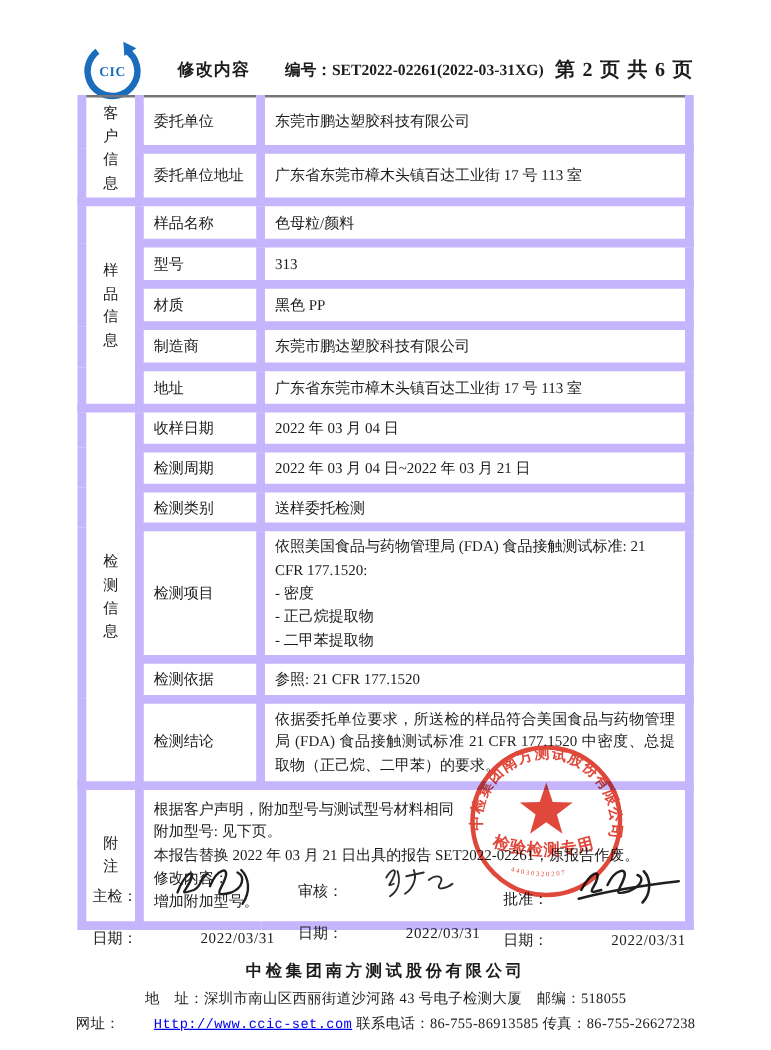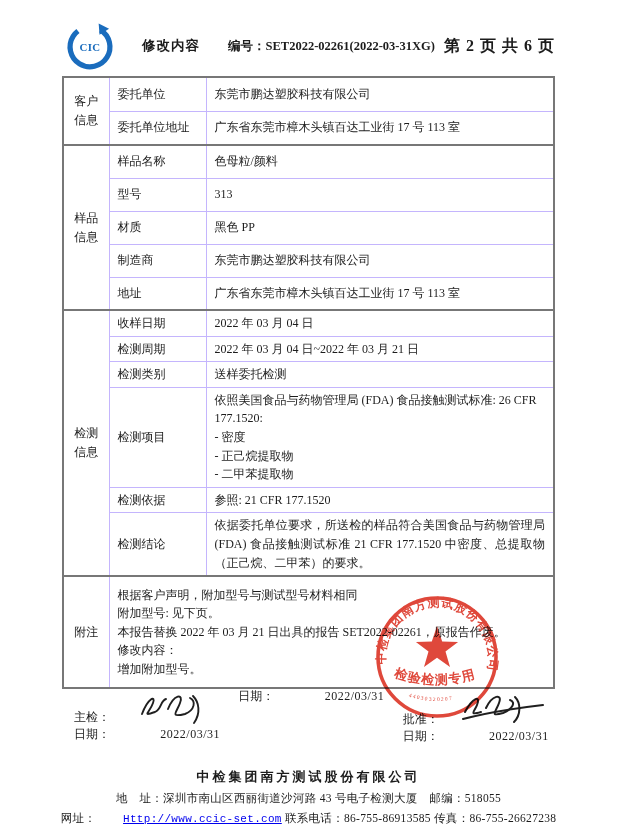--- a/index.html
+++ b/index.html
@@ -1,32 +1,32 @@
 <!DOCTYPE html>
 <html><head>
 <meta charset="utf-8">
 <style>
   html,body{margin:0;padding:0;background:#fff;}
   .page{
     position:relative;width:617px;height:840px;background:#fff;overflow:hidden;
     font-family:"Liberation Serif","DejaVu Serif",serif;color:#1c1c1c;
   }
   
-  .hdr{position:absolute;left:62px;top:20px;width:493px;height:52px;display:flex;align-items:center;}
+  .hdr{position:absolute;left:62px;top:30px;width:493px;height:52px;display:flex;align-items:center;}
   .hdr .logo{flex:0 0 56px;height:52px;}
   .hdr .rpt-title{font-size:13.5px;font-weight:bold;margin-left:24px;letter-spacing:1px;}
   .hdr .rpt-no{font-size:12.5px;font-weight:bold;margin-left:28px;}
   .hdr .pageinfo{font-size:16px;font-weight:bold;margin-left:auto;letter-spacing:1px;}
   
   table.doc{
     position:absolute;left:62px;top:76px;width:493px;border-collapse:collapse;
     font-size:12px;table-layout:fixed;border-radius:17px;
   }
   table.doc{border:2px solid #777;}
-  table.doc td{border:1px solid #c4b5fd;vertical-align:middle;padding:3px 8px;line-height:1.55;}
+  table.doc td{border:7px solid #c4b5fd;vertical-align:middle;padding:3px 8px;line-height:1.55;}
   table.doc tr.sec-start td{border-top:2px solid #777;}
   td.sec{
     width:46px;text-align:center;white-space:pre-line;line-height:2.1;
     font-weight:normal;padding:3px 2px;
   }
   td.lab{width:97px;padding-left:10px;}
   td.val{padding-left:13px;}
   td.multiline{white-space:pre-line;vertical-align:middle;}
   td.just{text-align:justify;}
   tr.r-c{height:34px;}
@@ -35,21 +35,21 @@
   tr.r-items{height:93px;}
   tr.r-concl{height:56px;}
   tr.r-notes{height:112px;}
   td.notes-val{padding:6px 13px;white-space:pre-line;vertical-align:middle;line-height:1.85;margin-top:44px;}
   
   .sigrow{position:absolute;left:62px;top:688px;width:493px;display:flex;}
   .sigcol{flex:1 1 0;position:relative;height:64px;}
   .sigline{display:flex;align-items:flex-end;font-size:12px;}
   .role{flex:0 0 44px;padding-left:12px;letter-spacing:0px;}
   .sigpic{flex:1;display:flex;justify-content:center;align-items:flex-end;}
-  .dateline{display:flex;align-items:center;font-size:12px;margin-top:0;gap:36px;}
+  .dateline{display:flex;align-items:center;font-size:12px;margin-top:16px;gap:36px;}
   .dateval{flex:1;text-align:center;letter-spacing:0.5px;}
   .sig-svg{display:block;}
   
   .stamp{position:absolute;left:372px;top:592px;width:130px;height:130px;z-index:6;
          opacity:0.93;mix-blend-mode:multiply;pointer-events:none;}
   
   .footer{position:absolute;left:0;top:768px;width:617px;text-align:center;}
   .f-company{font-size:13px;font-weight:bold;letter-spacing:3px;}
   .f-line{font-size:11.5px;margin-top:5px;letter-spacing:0.3px;}
   .f-link{color:#0000ee;text-decoration:underline;font-family:"Liberation Mono","DejaVu Sans Mono",monospace;font-size:11px;margin-left:27px;}
@@ -121,21 +121,21 @@
     <tr class="r-t">
       <td class="lab">检测周期</td>
       <td class="val">2022 年 03 月 04 日~2022 年 03 月 21 日</td>
     </tr>
     <tr class="r-t">
       <td class="lab">检测类别</td>
       <td class="val">送样委托检测</td>
     </tr>
     <tr class="r-items">
       <td class="lab">检测项目</td>
-      <td class="val multiline">依照美国食品与药物管理局 (FDA) 食品接触测试标准: 26 CFR 177.1520:
+      <td class="val multiline">依照美国食品与药物管理局 (FDA) 食品接触测试标准: 21 CFR 177.1520:
 - 密度
 - 正己烷提取物
 - 二甲苯提取物</td>
     </tr>
     <tr class="r-t">
       <td class="lab">检测依据</td>
       <td class="val">参照: 21 CFR 177.1520</td>
     </tr>
     <tr class="r-concl">
       <td class="lab">检测结论</td>
@@ -168,20 +168,34 @@
           </svg>
         </span>
       </div>
       <div class="dateline">
         <span class="role">日期：</span>
         <span class="dateval">2022/03/31</span>
       </div>
     </div>
 
     <div class="sigcol">
+      <div class="sigline">
+        <span class="role">审核：</span>
+        <span class="sigpic">
+          <svg class="sig-svg" width="70" height="34" viewBox="0 0 70 34">
+            <g fill="none" stroke="#2a2a2a" stroke-width="1.5" stroke-linecap="round">
+              <path d="M8 14 C12 7 17 6 14 13 C12 19 7 22 14 19"></path>
+              <path d="M17 9 C20 18 17 25 11 29"></path>
+              <path d="M24 13 L38 10"></path>
+              <path d="M30 8 C33 15 29 23 23 27"></path>
+              <path d="M42 16 C48 11 55 13 51 19 C47 25 56 23 61 19"></path>
+            </g>
+          </svg>
+        </span>
+      </div>
       <div class="dateline">
         <span class="role">日期：</span>
         <span class="dateval">2022/03/31</span>
       </div>
     </div>
 
     <div class="sigcol">
       <div class="sigline">
         <span class="role">批准：</span>
         <span class="sigpic">

